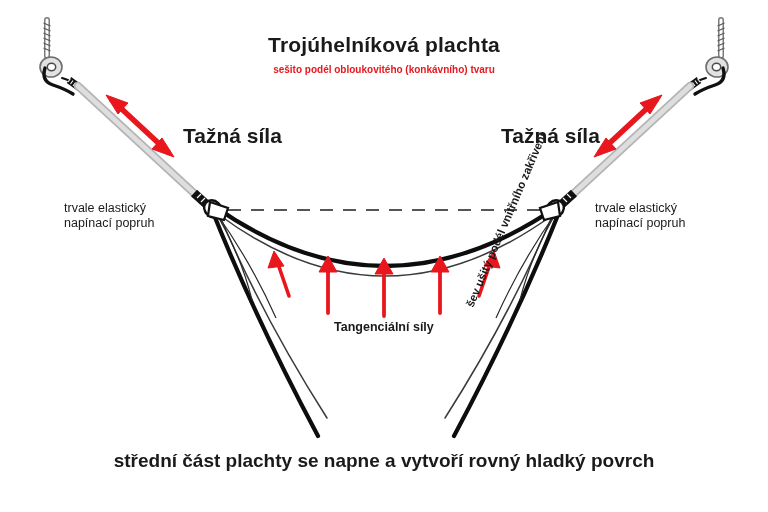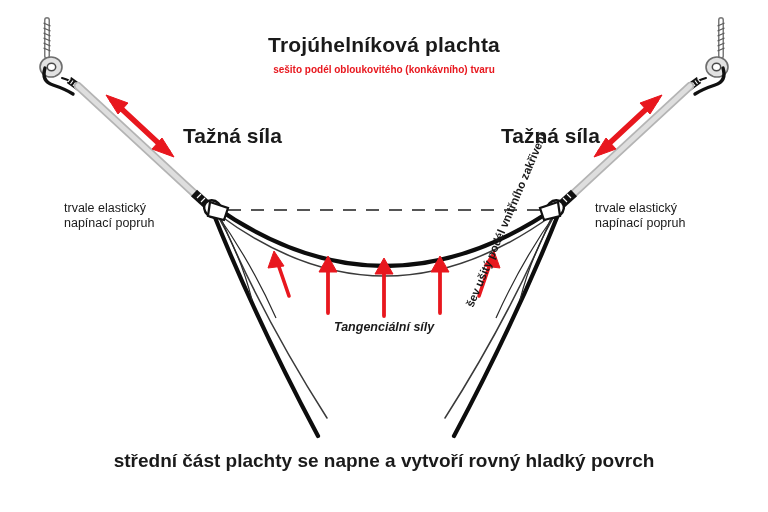--- a/index.html
+++ b/index.html
@@ -71,21 +71,20 @@
     left: 595px;
     top: 201px;
     font-size: 12.5px;
     text-align: left;
   }
   #tangential {
     left: 334px;
     top: 320px;
     font-size: 12.5px;
     font-weight: bold;
-    font-style: italic;
   }
   #seam-label {
     left: 470px;
     top: 300px;
     font-size: 11.5px;
     font-weight: bold;
     transform: rotate(-67deg);
     transform-origin: 0 50%;
   }
   #caption {

